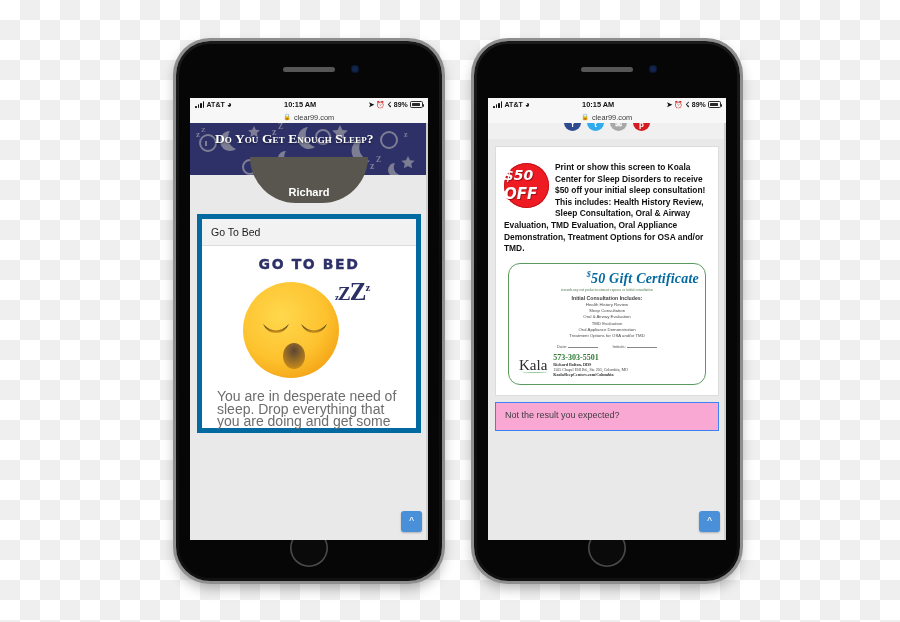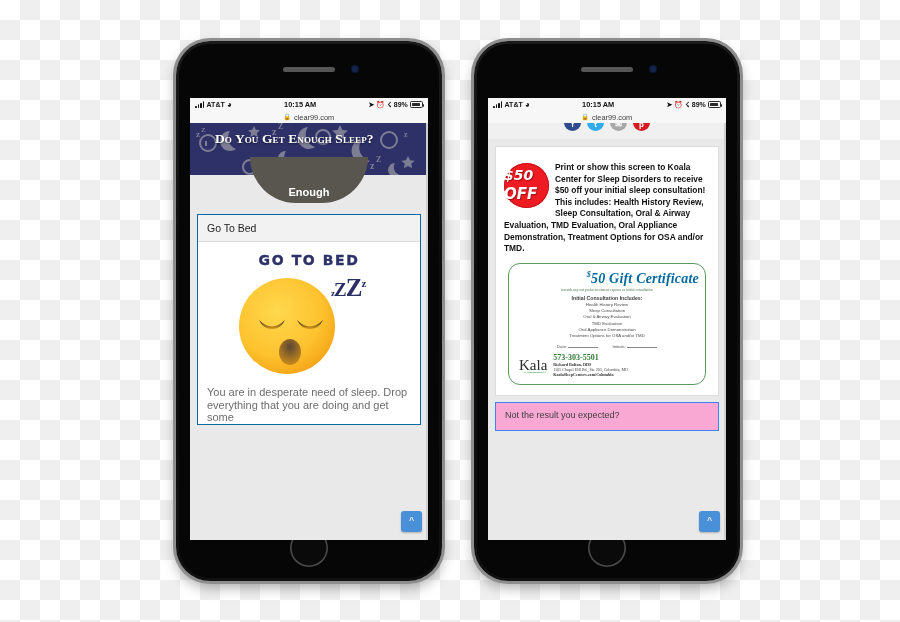--- a/index.html
+++ b/index.html
@@ -68,35 +68,35 @@
   .hero-title{position:absolute;left:25px;top:8px;right:8px;color:#fff;
     font-family:"Liberation Serif",serif;font-weight:bold;font-size:13.5px;line-height:15px;
     letter-spacing:.1px;text-shadow:0 1px 2px rgba(0,0,0,.55);font-variant:small-caps;}
 
   .resultband{position:relative;height:34px;background:#e9e9e9;}
   .resultband .arc{position:absolute;left:50%;transform:translateX(-50%);top:-18px;
     width:118px;height:46px;background:#59564f;border-radius:0 0 60px 60px;}
   .resultband .arc span{position:absolute;left:0;right:0;bottom:5px;text-align:center;
     color:#fff;font-size:11px;font-weight:bold;}
 
-  .card{margin:5px 7px 0 7px;background:#fff;border:1px solid #0369a1;}
+  .card{margin:5px 7px 0 7px;background:#fff;border:5px solid #0369a1;}
   .card-head{background:#f2f2f2;border-bottom:1px solid #dcdcdc;padding:7px 9px;
     font-size:10.5px;color:#1d1d1d;}
   .card-body{padding:10px 9px 6px 9px;}
   .gtb-title{text-align:center;color:#2d3168;font-weight:bold;font-size:14px;
     letter-spacing:1.6px;font-family:"DejaVu Sans",sans-serif;
     -webkit-text-stroke:.4px #2d3168;}
   .emoji-wrap{position:relative;height:108px;margin-top:2px;}
   .zzz{position:absolute;left:124px;top:4px;color:#2b2f63;font-weight:bold;
     font-family:"Liberation Serif",serif;letter-spacing:-1px;}
   .zzz .z1{font-size:9px;}
   .zzz .z2{font-size:19px;}
   .zzz .z3{font-size:25px;}
   .zzz .z4{font-size:11px;position:relative;top:-9px;}
-  .body-text{font-size:11px;color:#6d6d6d;line-height:12.5px;padding:2px 9px 0 9px;}
+  .body-text{font-size:14px;color:#6d6d6d;line-height:12.5px;padding:2px 9px 0 15px;}
 
   
   .socialrow{height:16px;background:#f0f0f0;display:flex;justify-content:center;
     align-items:flex-start;gap:6px;overflow:hidden;}
   .sbtn{width:17px;height:17px;border-radius:50%;position:relative;
     margin-top:-9px;display:flex;align-items:flex-end;justify-content:center;}
   .sbtn span{color:#fff;font-size:8px;line-height:12px;font-weight:bold;}
   .fb{background:#2d4b8e;} .tw{background:#2fabee;}
   .em{background:#a8a8a8;} .pi{background:#d41b22;}
 
@@ -210,21 +210,21 @@
               <text x="180" y="46" font-size="10" font-family="serif" font-weight="bold">z</text>
               <text x="186" y="39" font-size="8" font-family="serif" font-weight="bold">Z</text>
               <text x="214" y="14" font-size="8" font-family="serif" font-weight="bold">z</text>
             </g>
           </svg>
           <div class="hero-title">Do You Get Enough Sleep?</div>
         </div>
 
         <div class="resultband">
           <div class="arc">
-            <span>Enough</span>
+            <span>Richard</span>
           </div>
         </div>
 
         <div class="card">
           <div class="card-head">Go To Bed</div>
           <div class="card-body">
             <div class="gtb-title">GO TO BED</div>
             <div class="emoji-wrap">
               <svg width="220" height="108" viewBox="0 0 220 108">
                 <defs>

